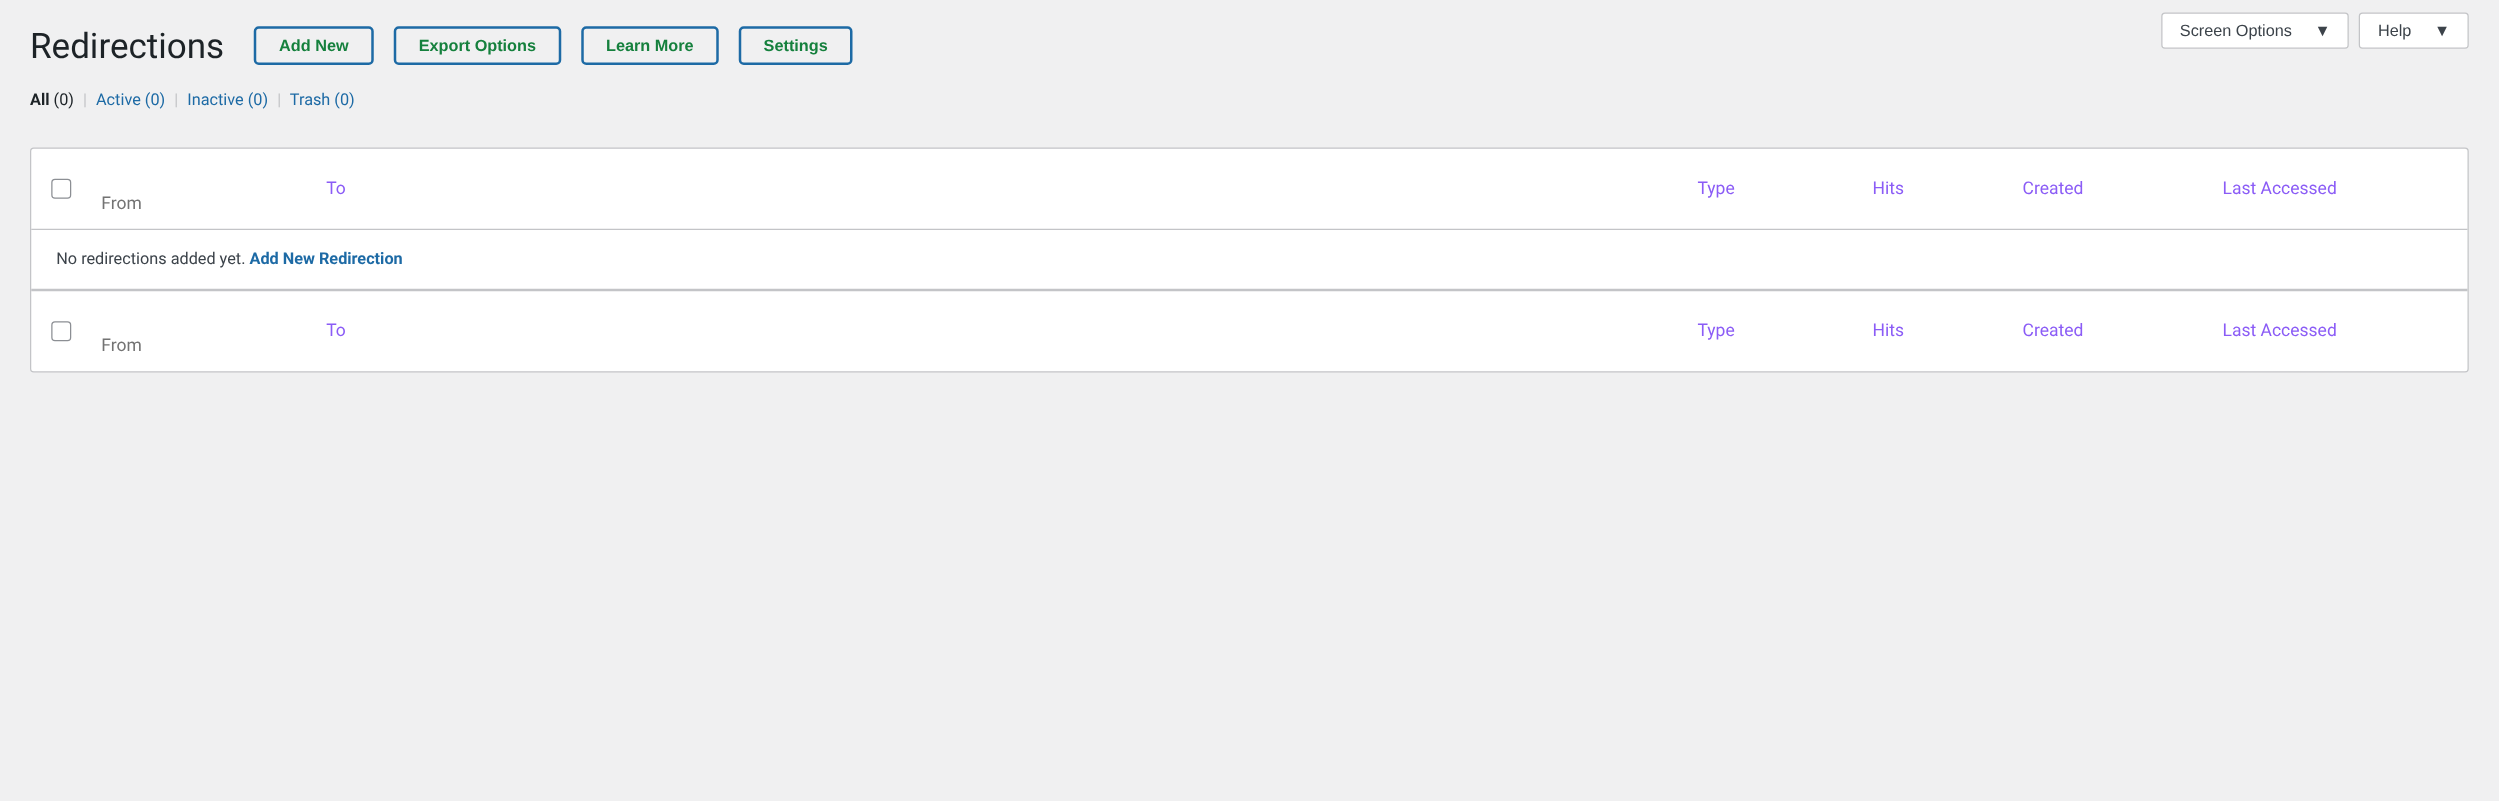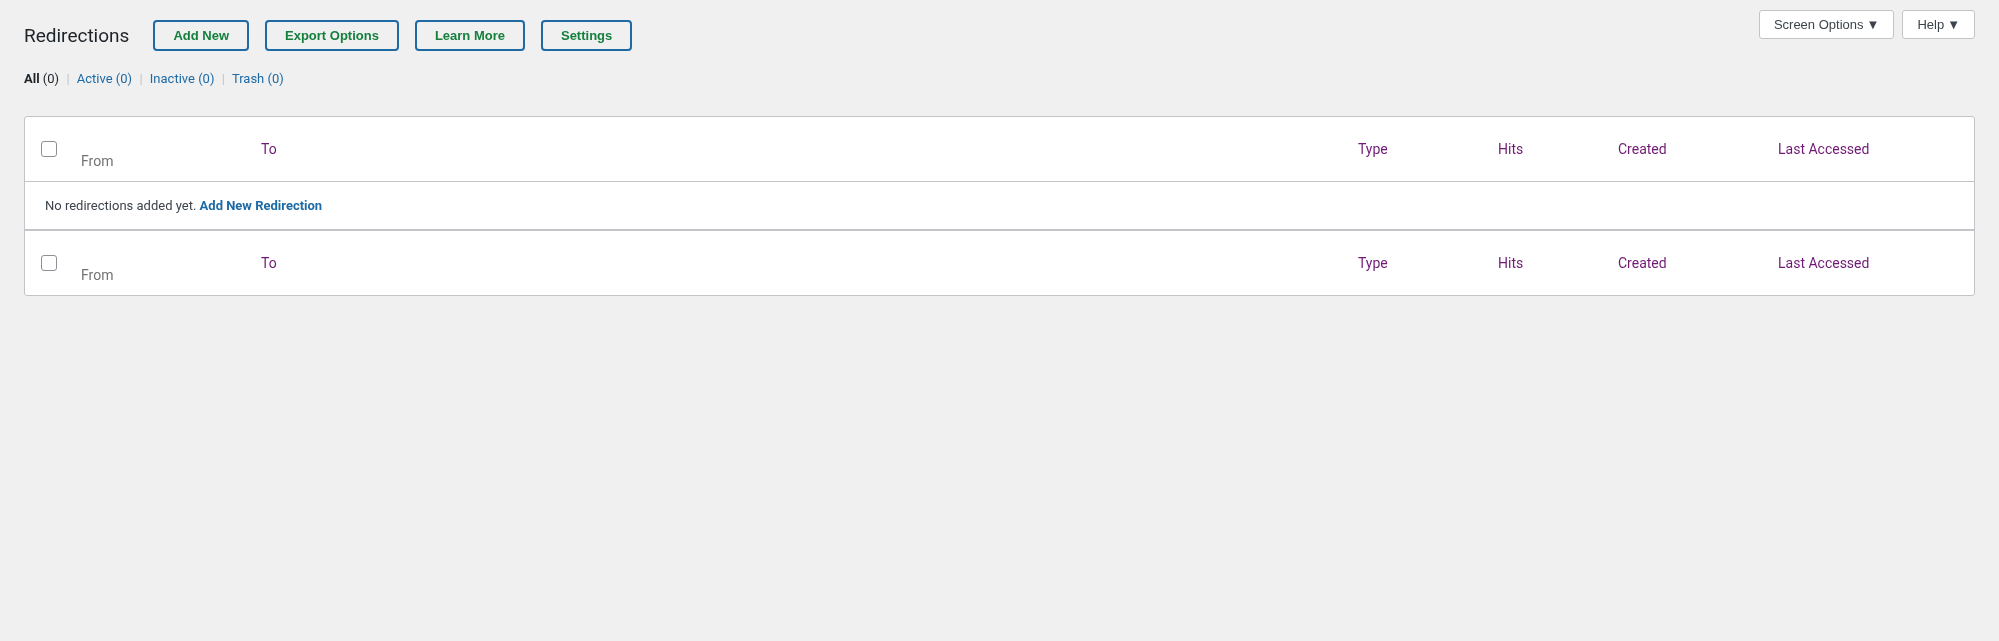--- a/index.html
+++ b/index.html
@@ -27,41 +27,41 @@
       position: absolute;
       top: 10px;
       right: 24px;
       display: flex;
       gap: 0;
     }
 
     .top-btn {
       display: inline-flex;
       align-items: center;
-      gap: 3px;
+      gap: 18px;
       padding: 6px 14px;
       border: 1px solid #c3c4c7;
       background: #fff;
       color: #3c434a;
       font-size: 13px;
       cursor: pointer;
       border-radius: 3px;
       margin-left: 8px;
     }
 
     
     .header-row {
       display: flex;
       align-items: center;
       gap: 16px;
       margin-bottom: 20px;
     }
 
     .page-title {
-      font-size: 19px;
+      font-size: 28px;
       font-weight: 400;
       color: #1d2327;
       margin-right: 8px;
     }
 
     .action-btn {
       display: inline-flex;
       align-items: center;
       padding: 6px 18px;
       border: 2px solid #1d6aa5;
@@ -117,21 +117,21 @@
     }
 
     .table-footer-row {
       border-top: 1px solid #c3c4c7;
       border-bottom: none;
     }
 
     .col-header {
       font-size: 14px;
       font-weight: 400;
-      color: #701a75;
+      color: #8b5cf6;
     }
 
     .col-header.plain {
       color: #737373;
       margin-top: 24px;
     }
 
     .col-checkbox {
       display: flex;
       align-items: center;

